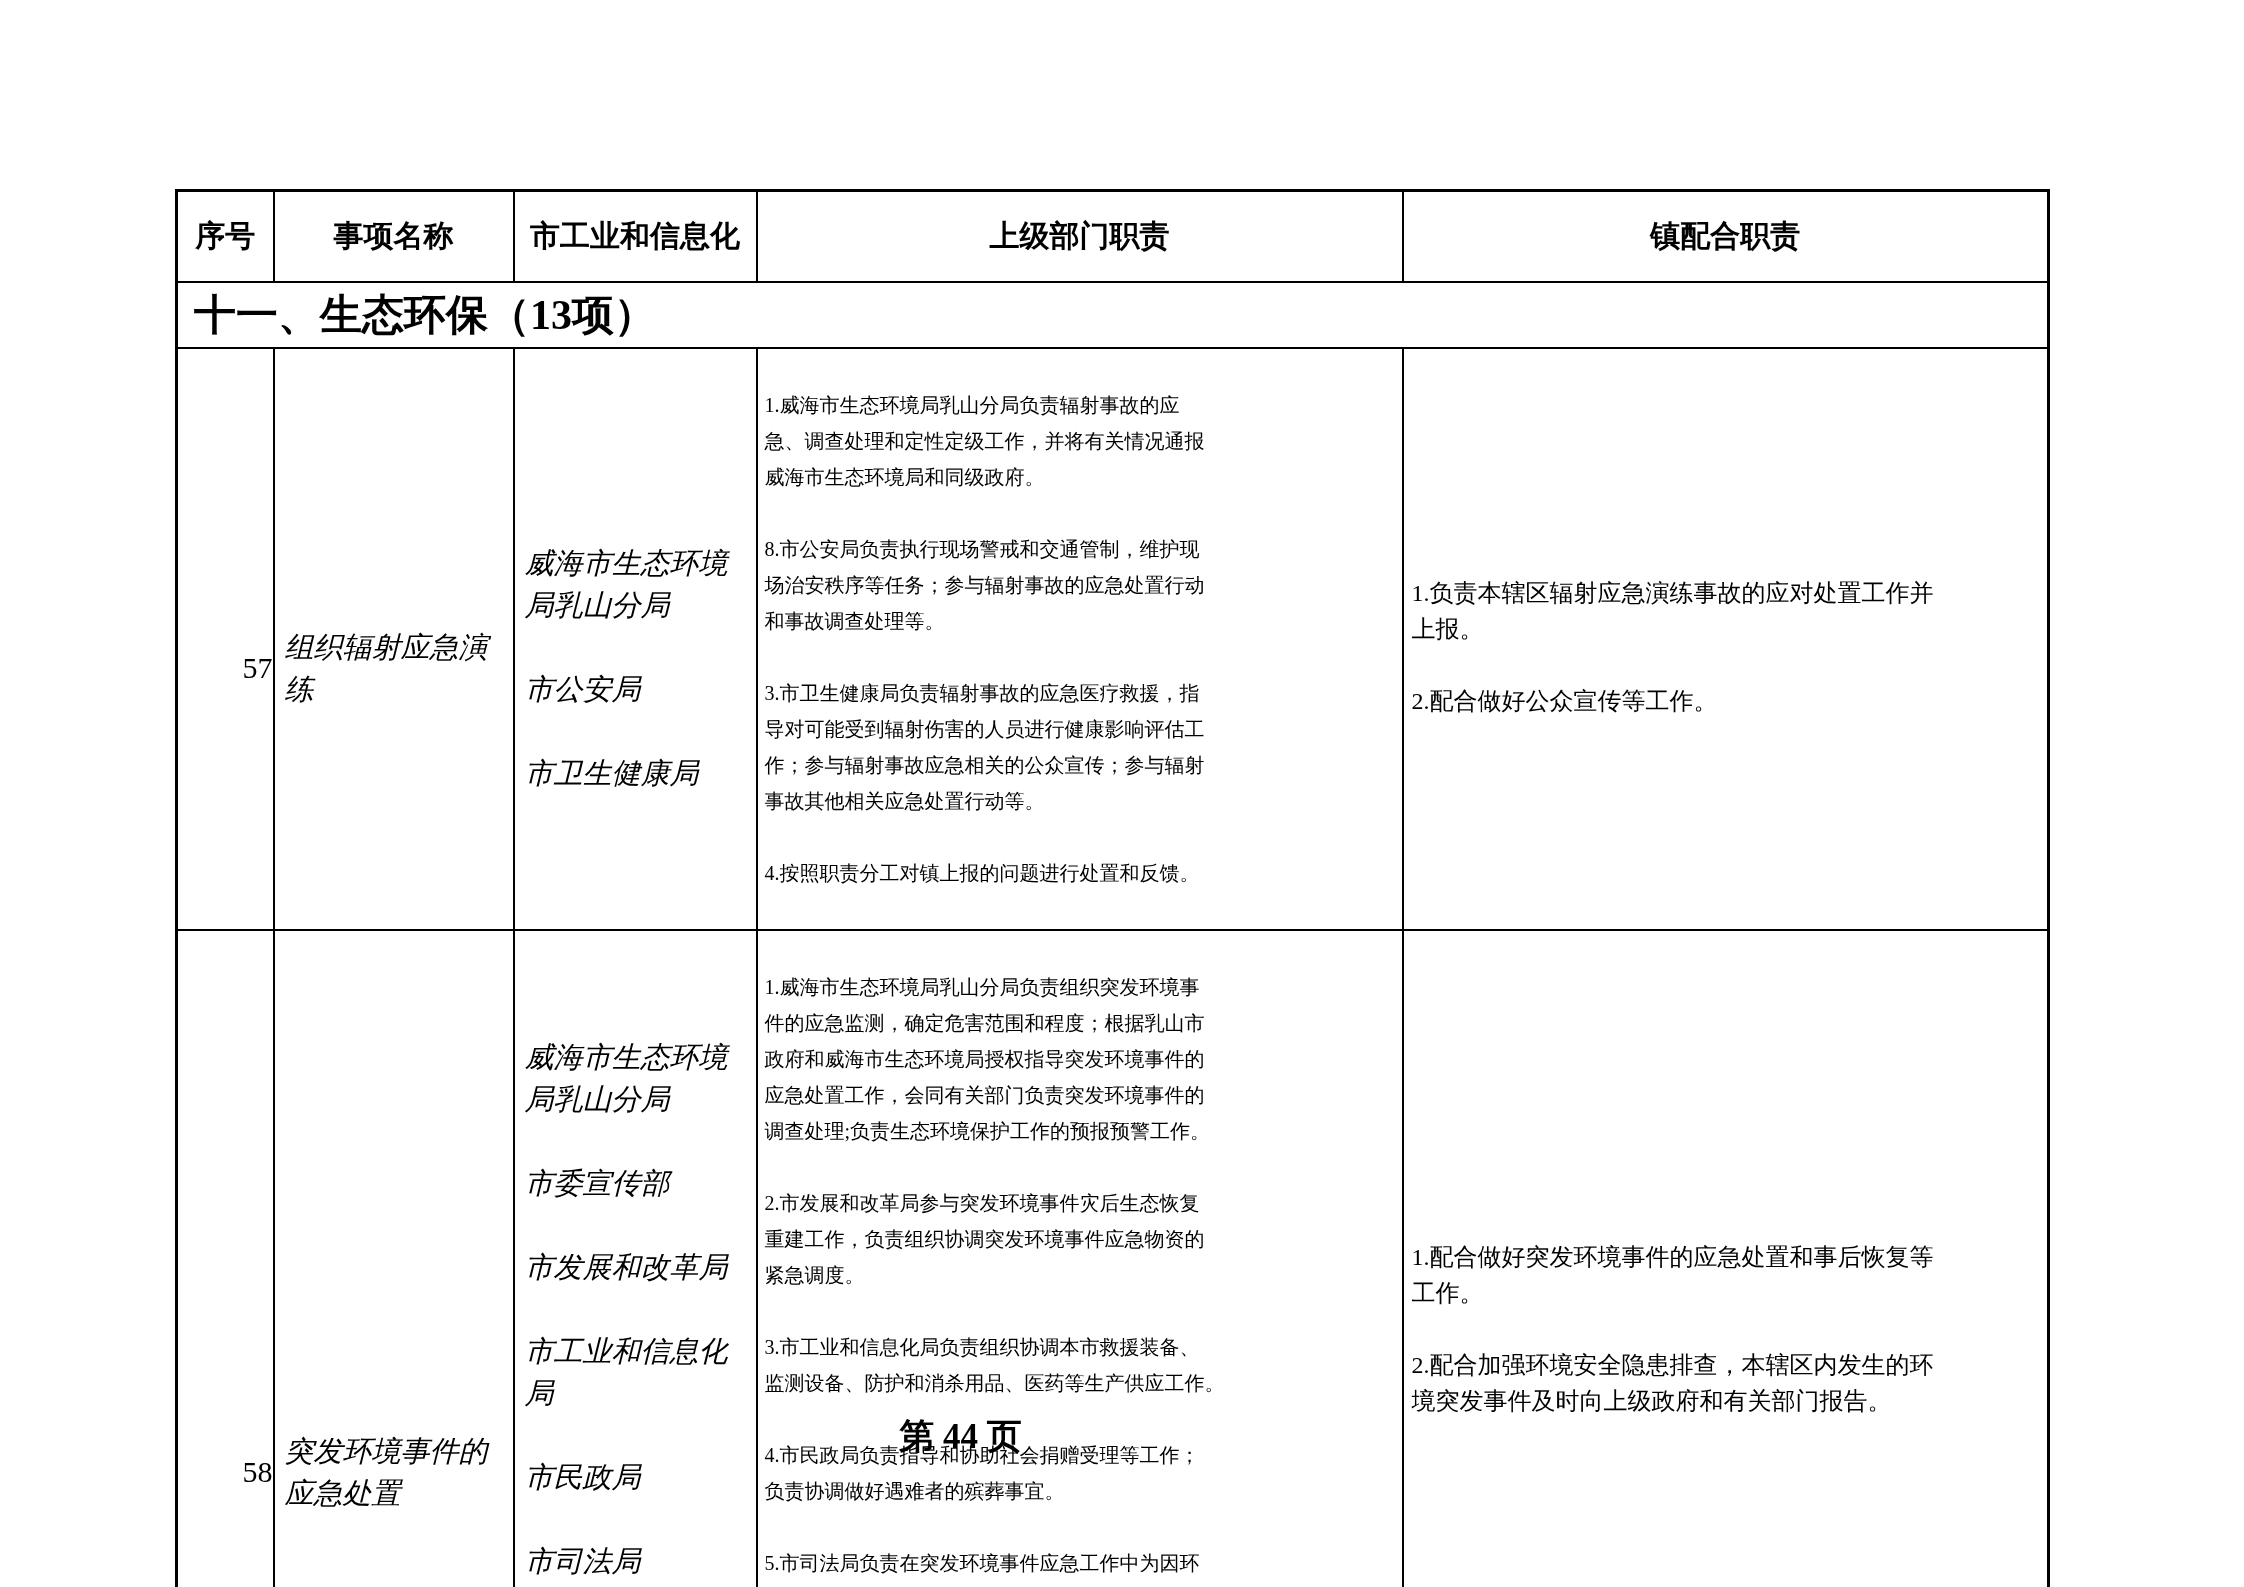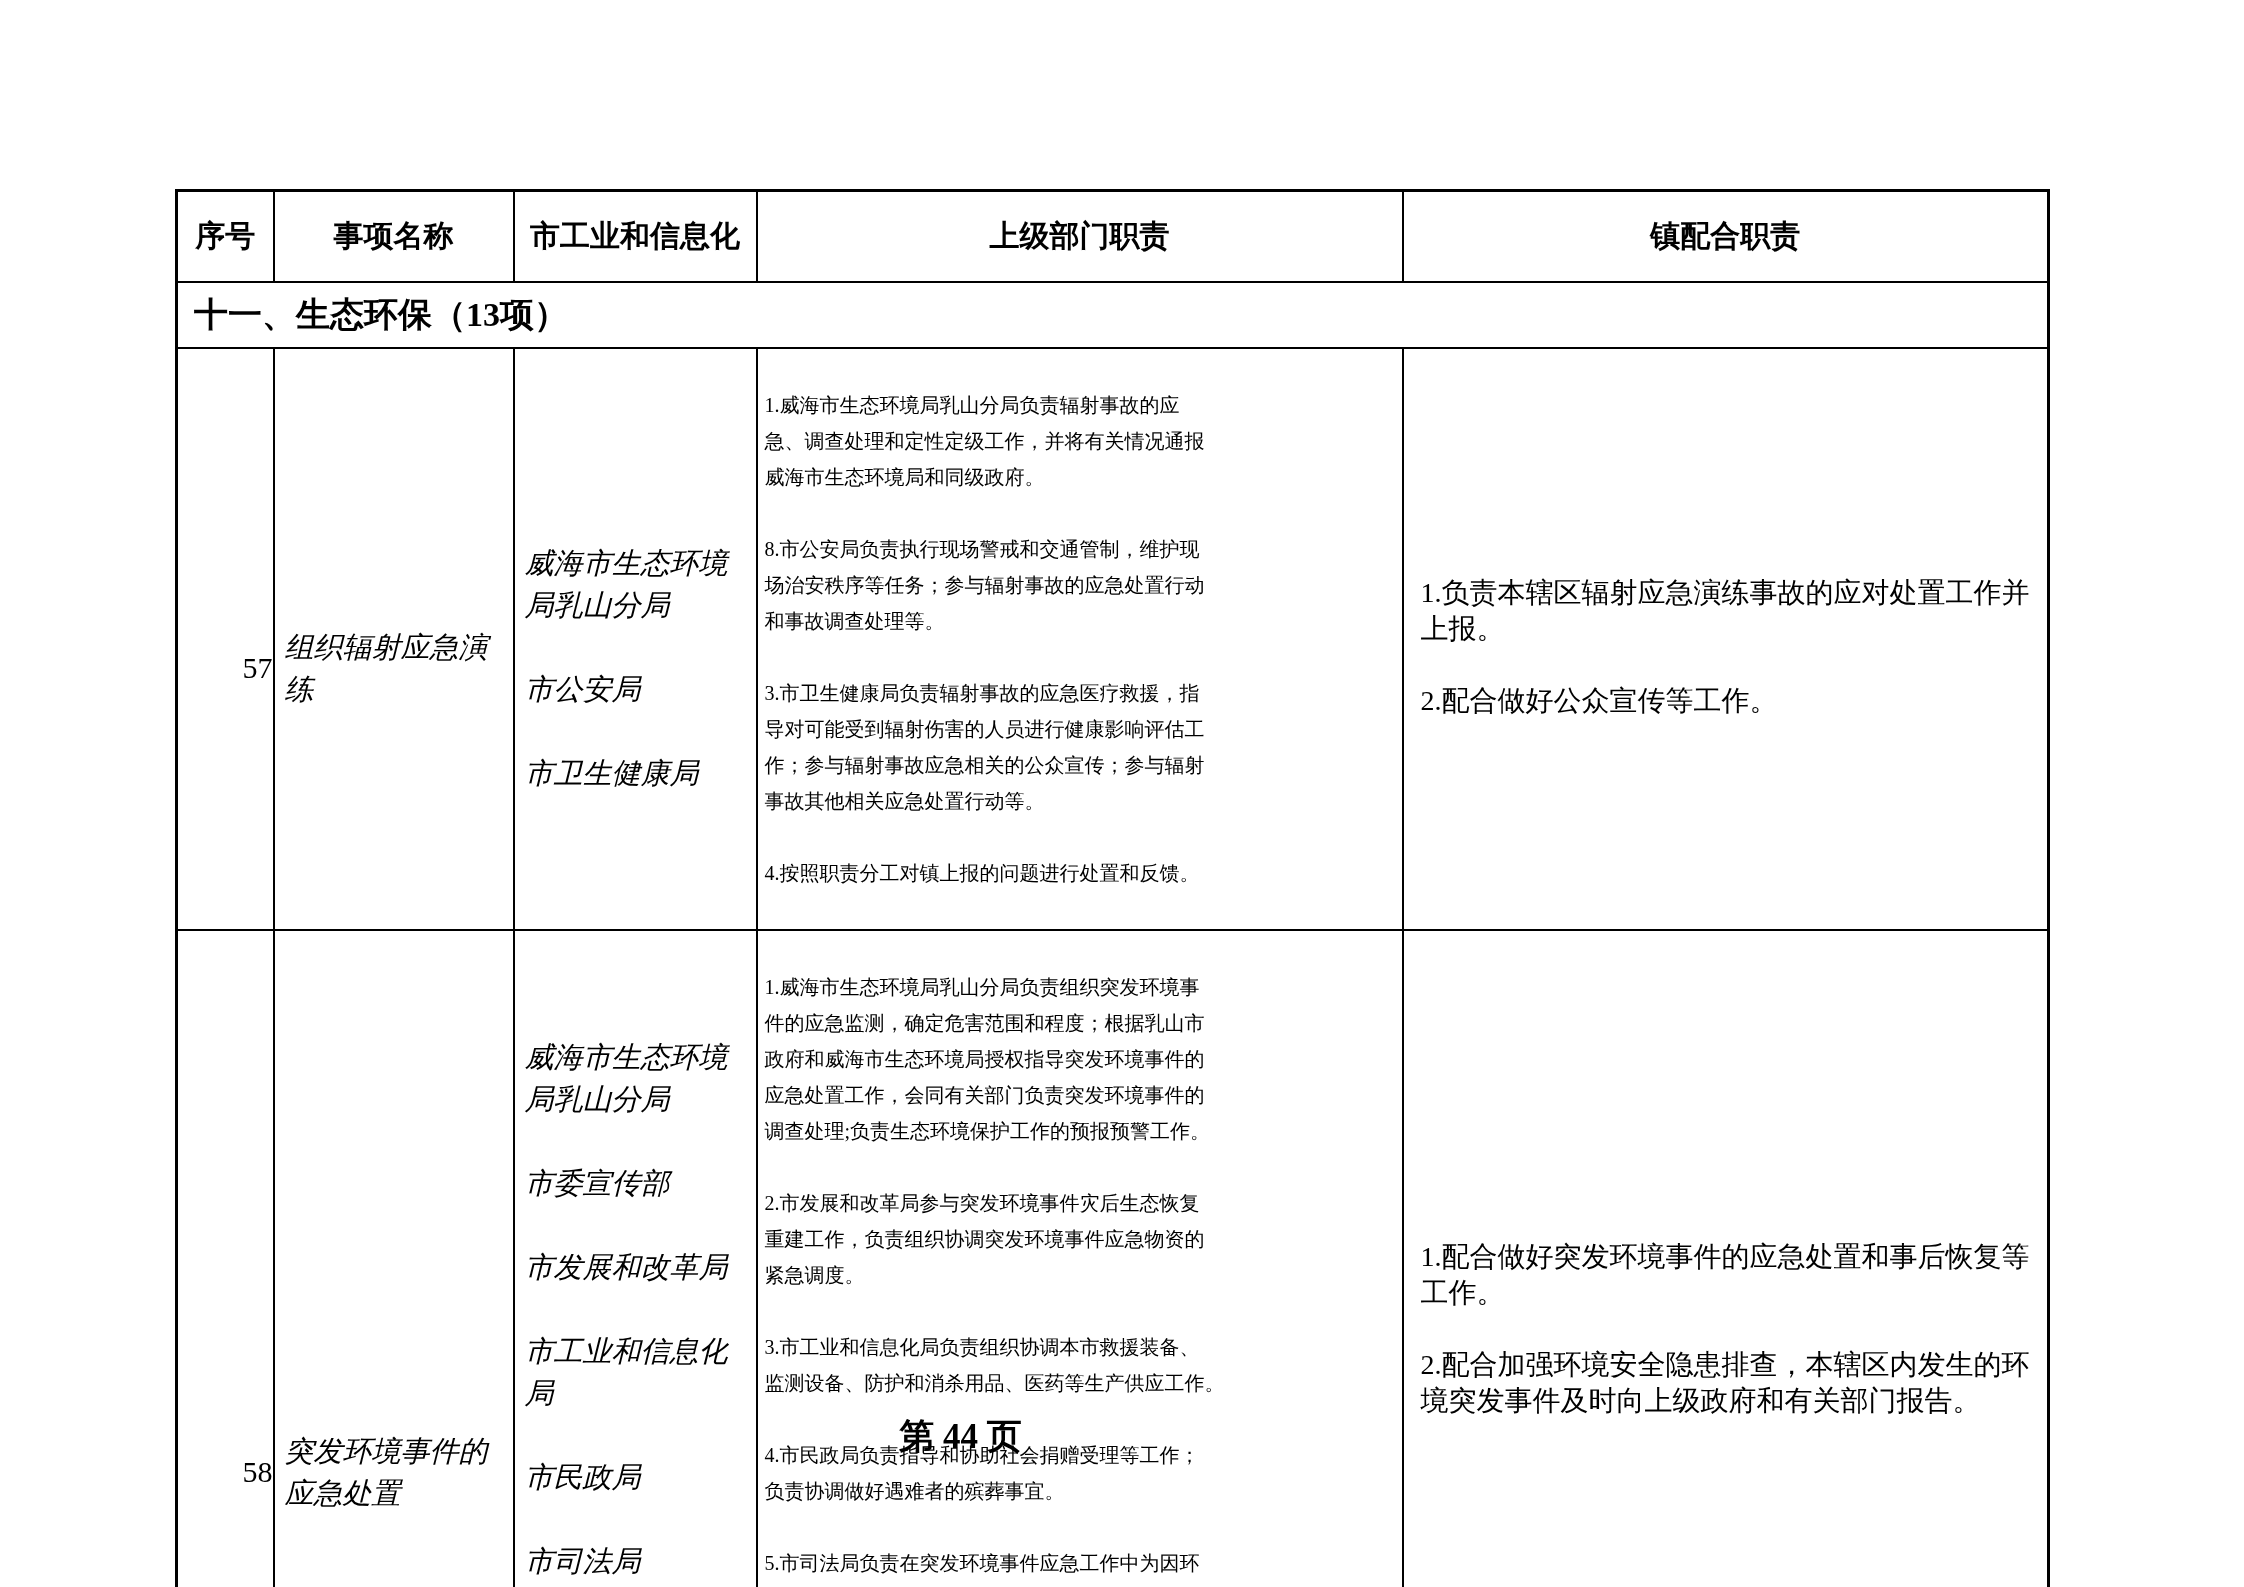--- a/index.html
+++ b/index.html
@@ -34,21 +34,21 @@
     text-align: center;
     vertical-align: middle;
     margin-top: 25px;
   }
   tr.header-row  { height: 91px; }
   tr.section-row { height: 66px; }
   tr.row-57 { height: 410px; }
   tr.row-58 { height: 634px; }
 
   td.section {
-    font-size: 34px;
+    font-size: 42px;
     font-weight: bold;
     vertical-align: middle;
     padding-left: 16px;
   }
   td.no {
     font-size: 30px;
     text-align: right;
     vertical-align: middle;
   }
   td.name, td.depts {
@@ -61,23 +61,23 @@
     font-style: italic;
   }
   td.superior {
     font-size: 20px;
     line-height: 36px;
     padding: 2px 4px 2px 7px;
     vertical-align: top;
     white-space: pre-line;
   }
   td.town {
-    font-size: 28px;
+    font-size: 24px;
     line-height: 36px;
-    padding-left: 17px;
+    padding-left: 8px;
     padding-right: 8px;
     vertical-align: middle;
     white-space: pre-line;
   }
 
   
   tr.row-57 td.no, tr.row-57 td.name, tr.row-57 td.depts { padding-top: 58px; }
   tr.row-57 td.town { padding-top: 16px; }
   tr.row-58 td.no, tr.row-58 td.name { padding-top: 286px; }
   tr.row-58 td.depts { padding-bottom: 40px; }

